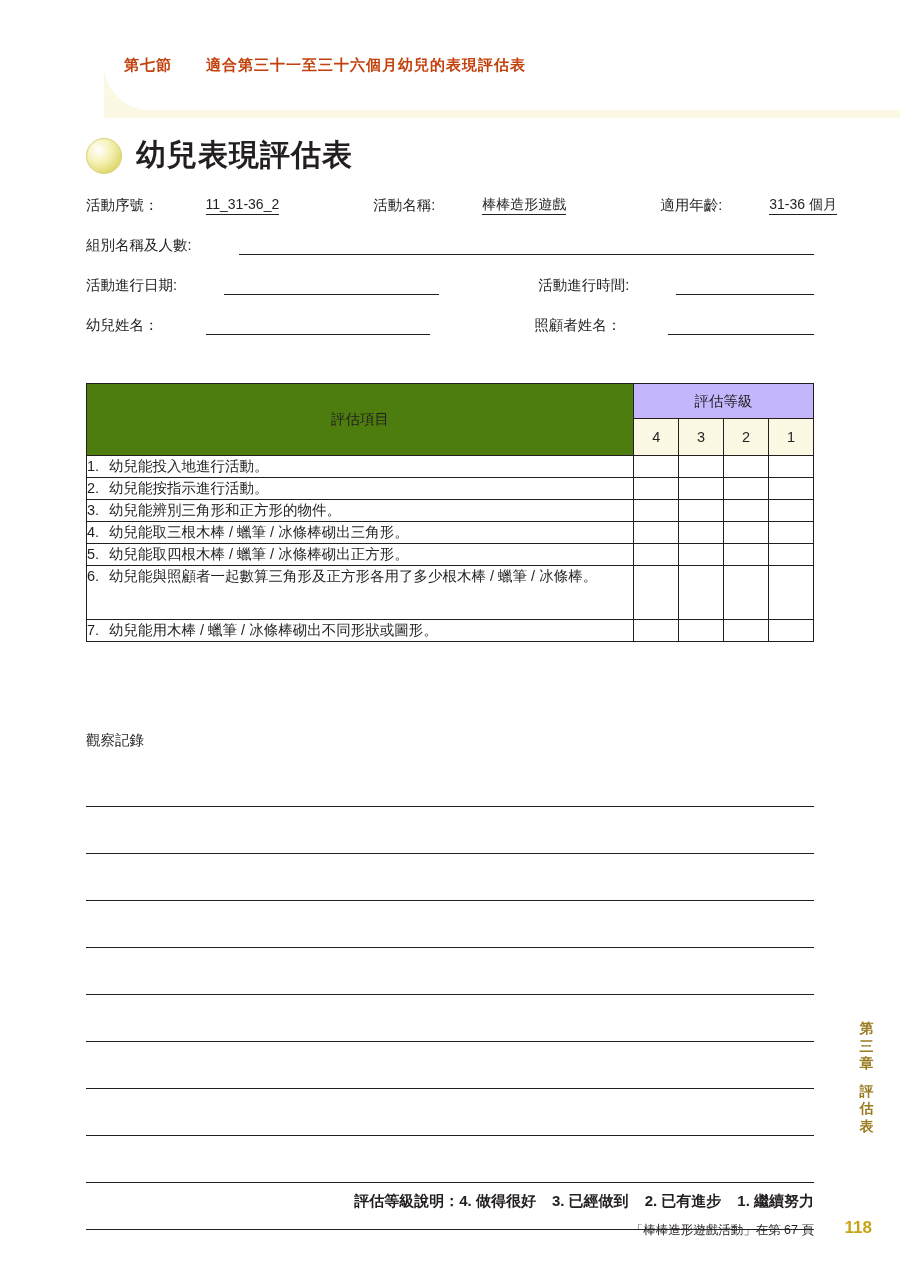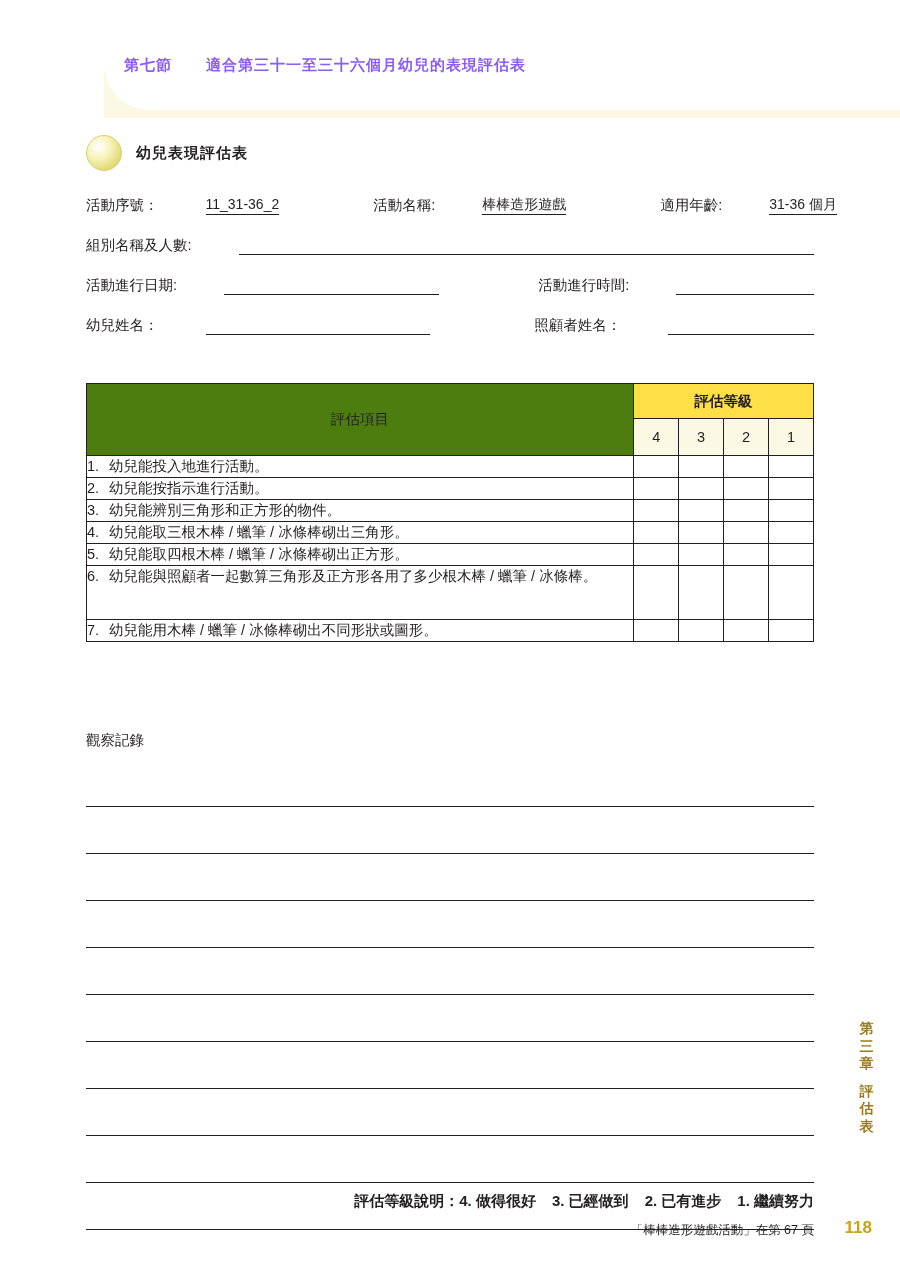--- a/index.html
+++ b/index.html
@@ -55,21 +55,21 @@
     width: 796px;
     height: 22px;
     background: #fbf8e3;
   }
   .header-title {
     position: absolute;
     left: 124px;
     top: 56px;
     font-size: 15px;
     font-weight: bold;
-    color: #8b5cf6;
+    color: #c2410c;
     letter-spacing: 1px;
     white-space: nowrap;
   }
   .header-title .sec-num { margin-right: 34px; }
 
   
   .page {
     position: absolute;
     left: 0; top: 0;
     width: 900px;
@@ -84,21 +84,21 @@
     align-items: center;
   }
   .title-bullet {
     width: 36px; height: 36px;
     border-radius: 50%;
     background: radial-gradient(circle at 34% 32%, #ffffff 0%, #f6f2b8 38%, #ded76b 78%, #cfc74f 100%);
     border: 1px solid #d8d07a;
     margin-right: 14px;
   }
   .title-text {
-    font-size: 15px;
+    font-size: 30px;
     font-weight: bold;
     letter-spacing: 1px;
     color: #231f20;
   }
 
   .form-area {
     position: absolute;
     left: 86px;
     top: 196px;
     width: 728px;
@@ -137,23 +137,23 @@
     padding: 0;
   }
   .th-item {
     background: #4d7c0f;
     text-align: center;
     font-weight: normal;
     height: 72px;
     width: 548px;
   }
   .th-grades {
-    background: #fde047;
-    text-align: center;
-    font-weight: bold;
+    background: #c4b5fd;
+    text-align: center;
+    font-weight: normal;
     height: 35px;
   }
   .th-grade-num {
     background: #fbf8e3;
     text-align: center;
     font-weight: normal;
     height: 37px;
     width: 45px;
   }
   .item-cell {

